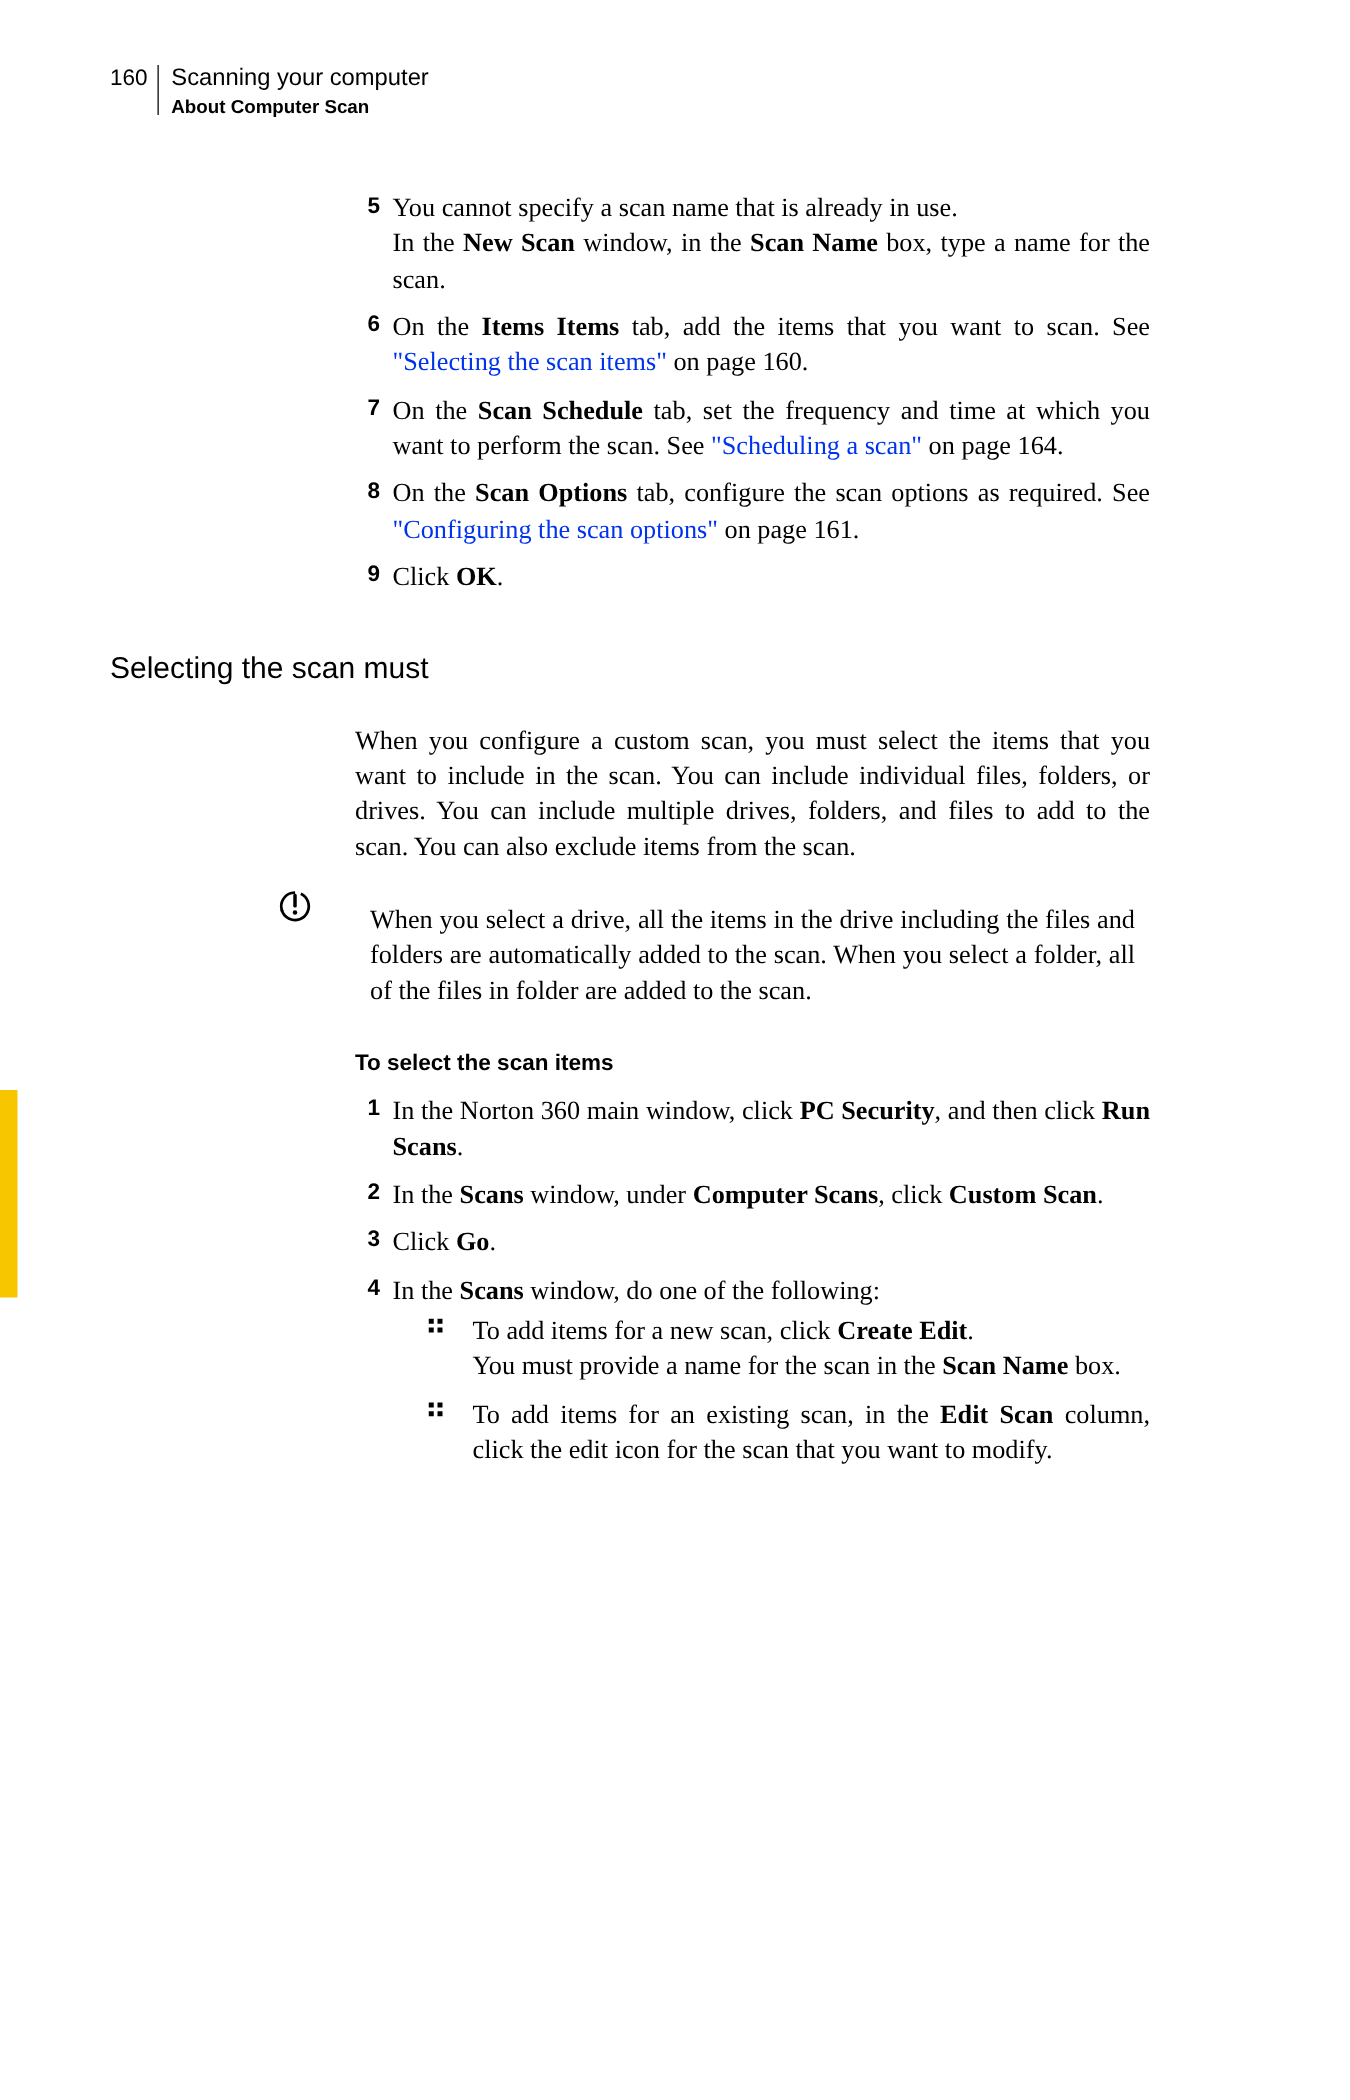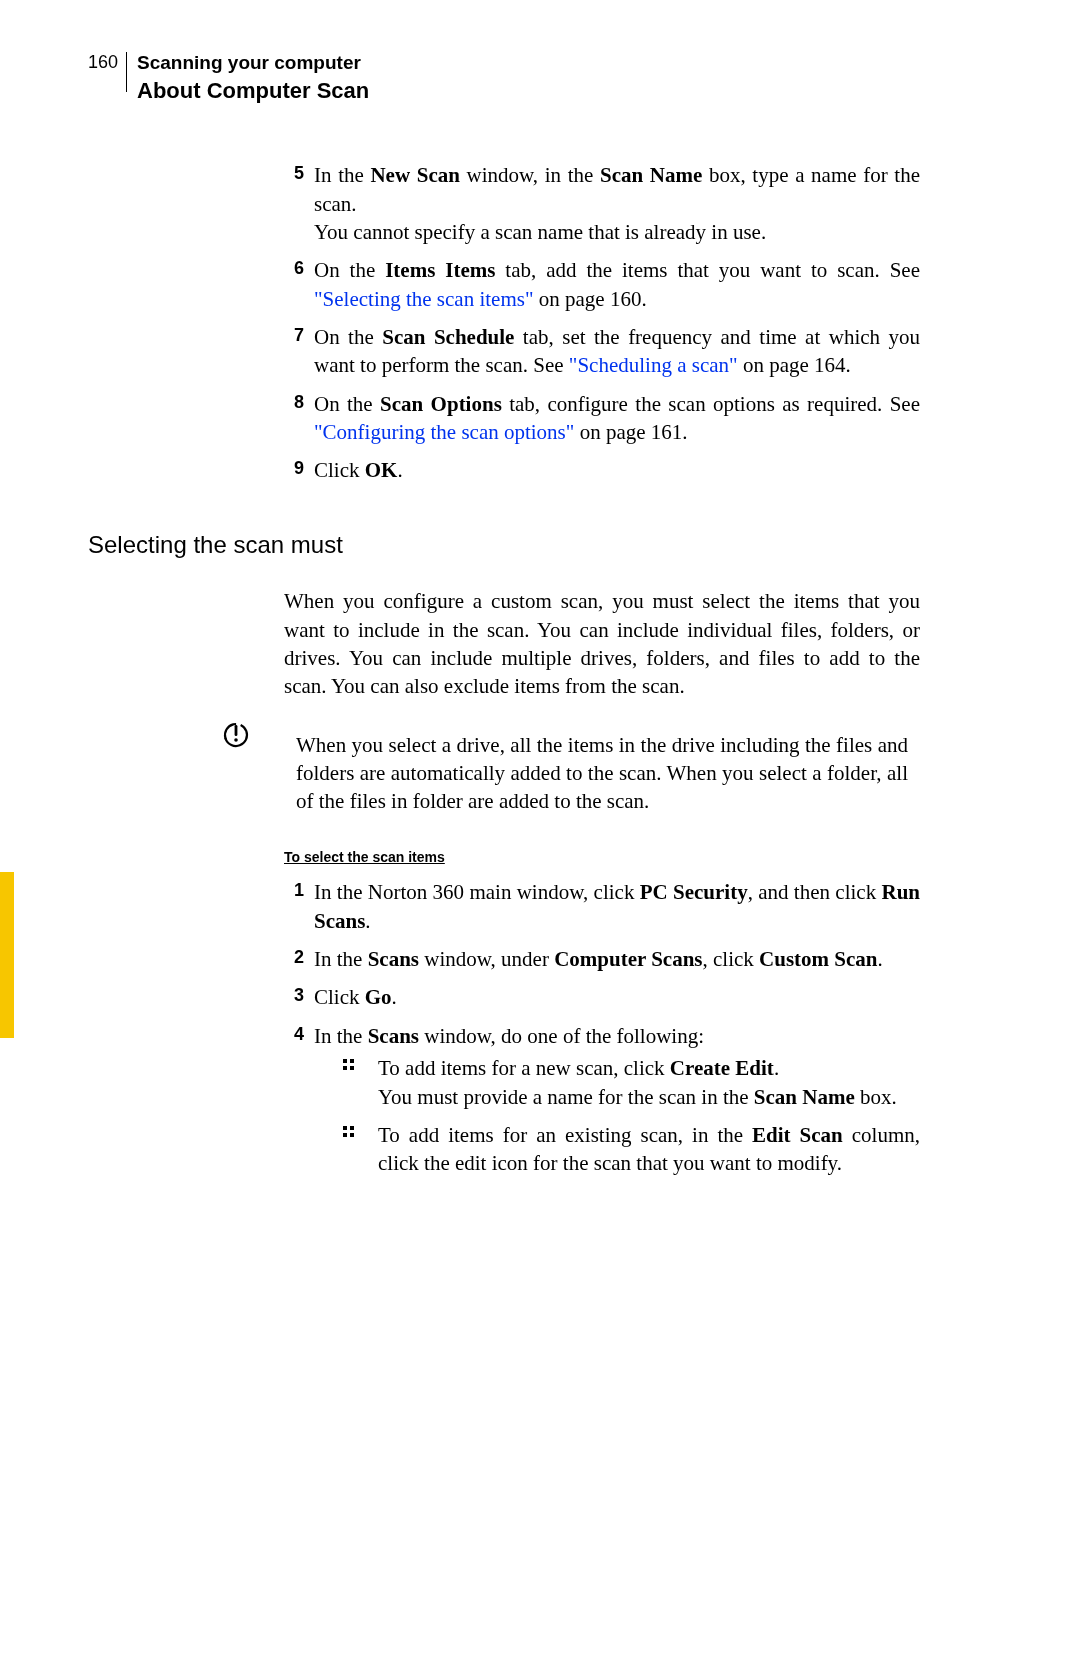--- a/index.html
+++ b/index.html
@@ -44,25 +44,25 @@
     height: 40px;
     margin: 2px 10px 0 8px;
   }
   .header-titles {
     display: flex;
     flex-direction: column;
   }
   .header-chapter {
     font-family: Verdana, Arial, sans-serif;
     font-size: 19px;
-    font-weight: 700;
+    font-weight: 400;
   }
   .header-section {
     font-family: Verdana, Arial, sans-serif;
-    font-size: 22px;
+    font-size: 15px;
     font-weight: 700;
   }
   .body-col {
     margin-left: 196px;
     width: 636px;
   }
   .ol-steps {
     margin: 0;
     padding: 0;
     list-style: none;
@@ -107,24 +107,23 @@
   .note-icon {
     width: 28px;
     flex: 0 0 28px;
     margin-left: -62px;
     margin-right: 34px;
     margin-top: 2px;
   }
   .note-icon svg { display: block; }
   .substeps-title {
     font-family: Verdana, Arial, sans-serif;
-    font-size: 14px;
+    font-size: 18px;
     font-weight: 700;
     margin: 20px 0 12px 0;
-    text-decoration: underline;
   }
   .ul-bullets {
     list-style: none;
     padding: 0;
     margin: 4px 0 0 28px;
   }
   .ul-bullets li {
     position: relative;
     padding-left: 36px;
     margin-bottom: 10px;
@@ -150,22 +149,22 @@
     <span class="header-titles">
       <span class="header-chapter">Scanning your computer</span>
       <span class="header-section">About Computer Scan</span>
     </span>
   </div>
 
   <div class="body-col">
     <ol class="ol-steps" id="steps-a">
         <li>
           <span class="step-num">5</span>
+          <span class="step-body">You cannot specify a scan name that is already in use.</span>
           <span class="step-body">In the <b>New Scan</b> window, in the <b>Scan Name</b> box, type a name for the scan.</span>
-          <span class="step-body">You cannot specify a scan name that is already in use.</span>
         </li>
         <li>
           <span class="step-num">6</span>
           <span class="step-body">On the <b>Items Items</b> tab, add the items that you want to scan. See <span class="link">"Selecting the scan items"</span> on page 160.</span>
         </li>
         <li>
           <span class="step-num">7</span>
           <span class="step-body">On the <b>Scan Schedule</b> tab, set the frequency and time at which you want to perform the scan. See <span class="link">"Scheduling a scan"</span> on page 164.</span>
         </li>
         <li>

